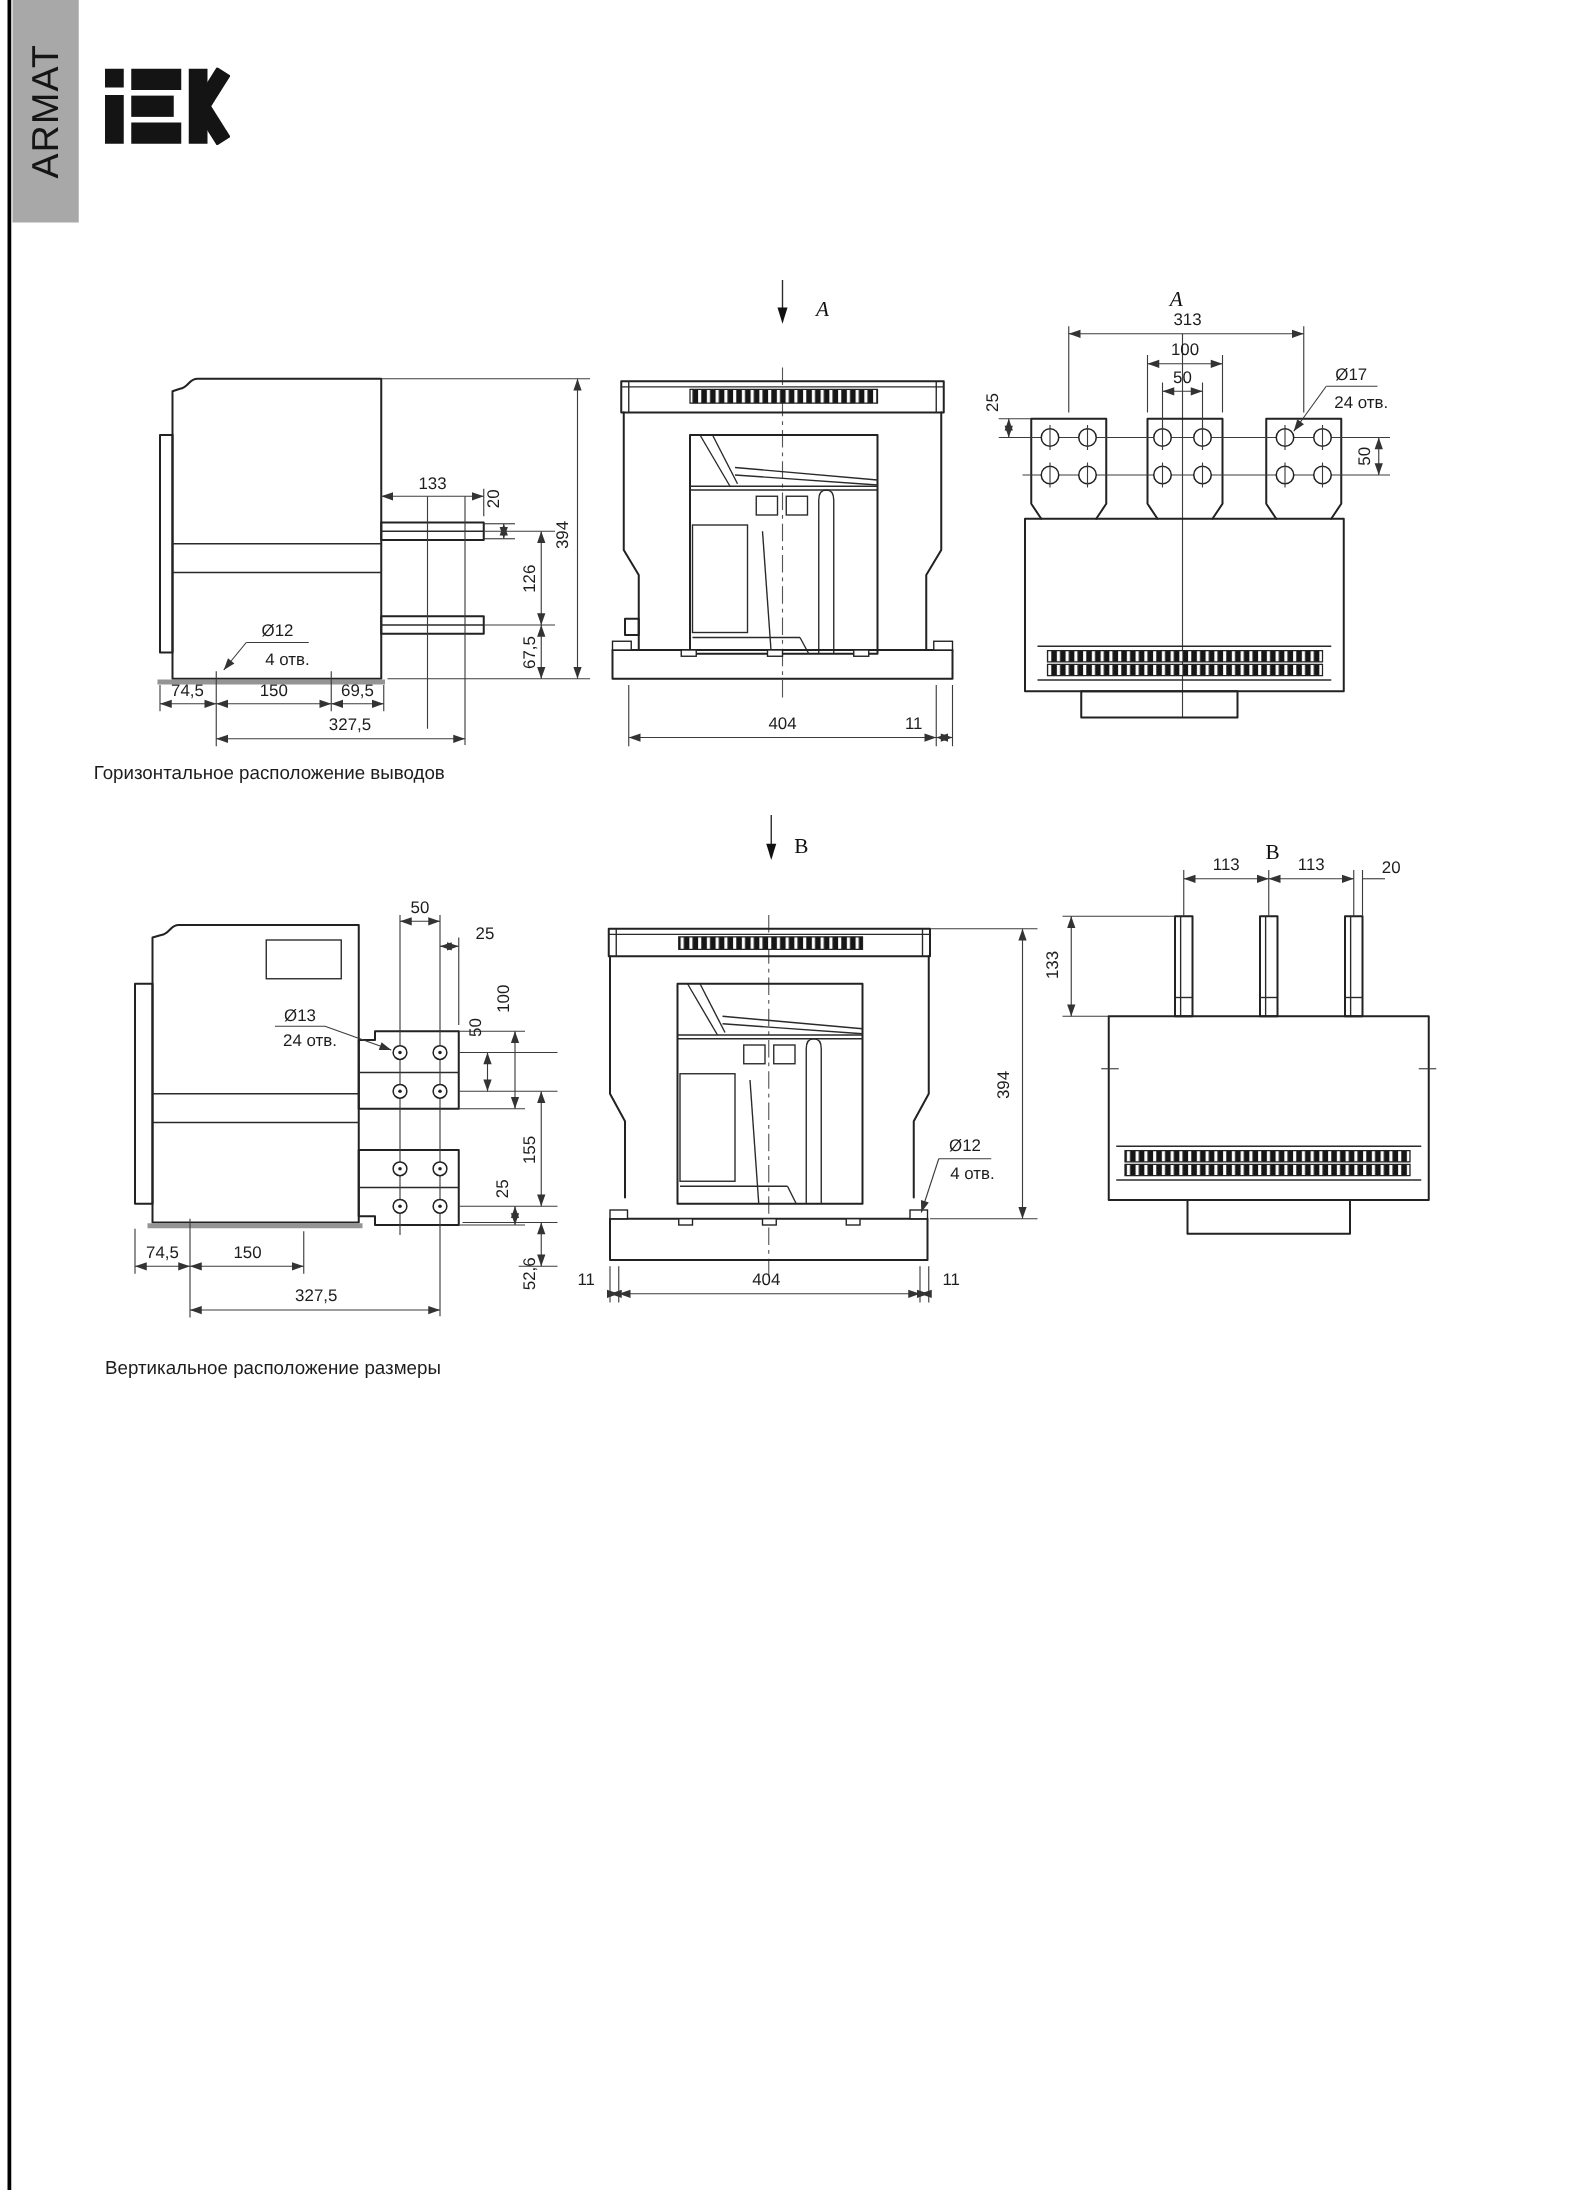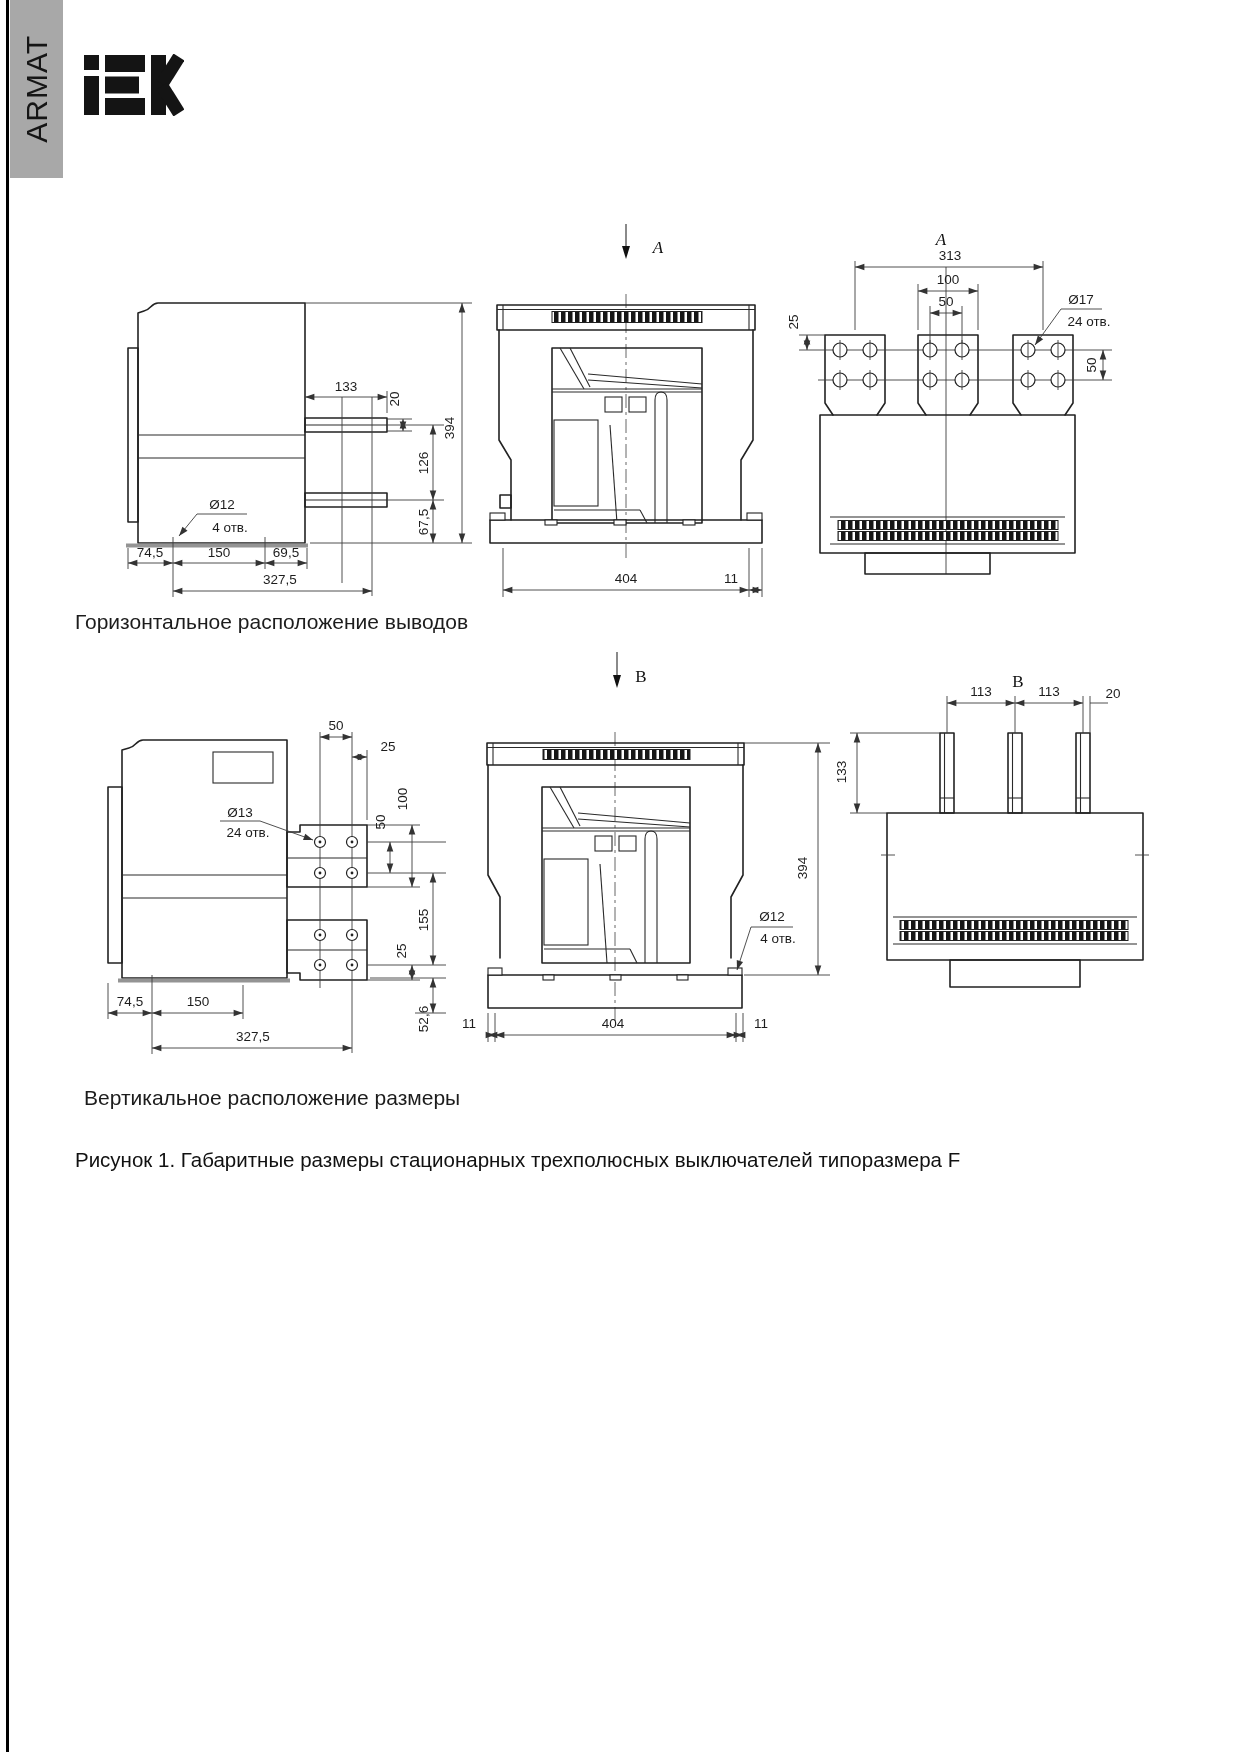--- a/index.html
+++ b/index.html
@@ -4,21 +4,21 @@
 <style>
   html,body{margin:0;padding:0;background:#ffffff;}
   #page{position:relative;width:1256px;height:1752px;background:#fff;overflow:hidden;
         font-family:"Liberation Sans",sans-serif;}
   #left-rule{position:absolute;left:6px;top:0;width:3px;height:1752px;background:#000;}
   #armat-banner{position:absolute;left:10px;top:0;width:53px;height:178px;background:#a8a8a8;
         display:flex;align-items:center;justify-content:center;}
   #armat-banner span{writing-mode:vertical-rl;transform:rotate(180deg);
         font-size:30px;color:#151515;letter-spacing:1px;}
   #iek-logo{position:absolute;left:84px;top:54px;}
-  .caption{position:absolute;color:#1c1c1c;font-size:21px;}
+  .caption{position:absolute;color:#1c1c1c;font-size:15px;}
   #figure-caption{position:absolute;left:75px;top:1148px;color:#111;font-size:20.5px;}
   svg text{user-select:none;}
   .ol{stroke:#222;fill:none;stroke-width:1.6;stroke-linejoin:round;stroke-linecap:round;}
   .tl{stroke:#2a2a2a;fill:none;stroke-width:1.1;}
   .dl{stroke:#3c3c3c;fill:none;stroke-width:0.9;}
   .cl{stroke:#555;fill:none;stroke-width:0.9;stroke-dasharray:14 4 3 4;}
   .gl{stroke:#949494;fill:none;stroke-width:4;}
   .dt{font:13.5px "Liberation Sans",sans-serif;fill:#1d1d1d;text-anchor:middle;}
   .vt{font:italic 17px "Liberation Serif",serif;fill:#111;text-anchor:middle;}
   .vtu{font:17px "Liberation Serif",serif;fill:#111;text-anchor:middle;}
@@ -409,15 +409,14 @@
       <line class="tl" x1="893" y1="917" x2="1137" y2="917"></line>
       <rect x="900" y="920.5" width="228" height="9" fill="url(#vt)" stroke="#222" stroke-width="1"></rect>
       <rect x="900" y="931.5" width="228" height="9" fill="url(#vt)" stroke="#222" stroke-width="1"></rect>
       <line class="tl" x1="893" y1="944" x2="1137" y2="944"></line>
       <rect class="ol" x="950" y="960" width="130" height="27"></rect>
     </g>
   </svg>
 
   <div class="caption" style="left:75px;top:610px">Горизонтальное расположение выводов</div>
   <div class="caption" style="left:84px;top:1086px">Вертикальное расположение размеры</div>
-  <div id="figure-caption">Рисунок 1. Габаритные размеры стационарных трехполюсных выключателей типоразмера F</div>
 
 </div>
 
 </body></html>

